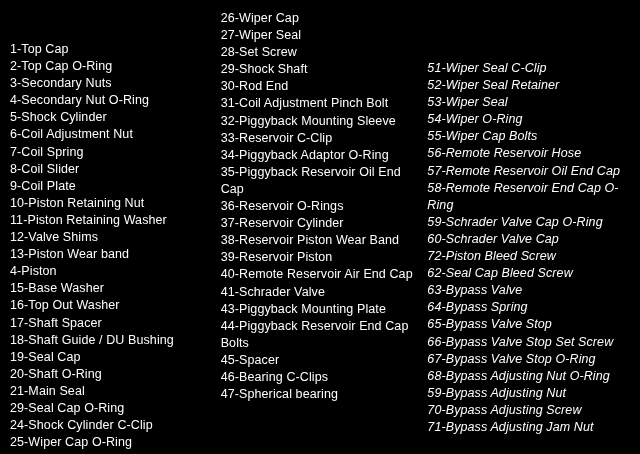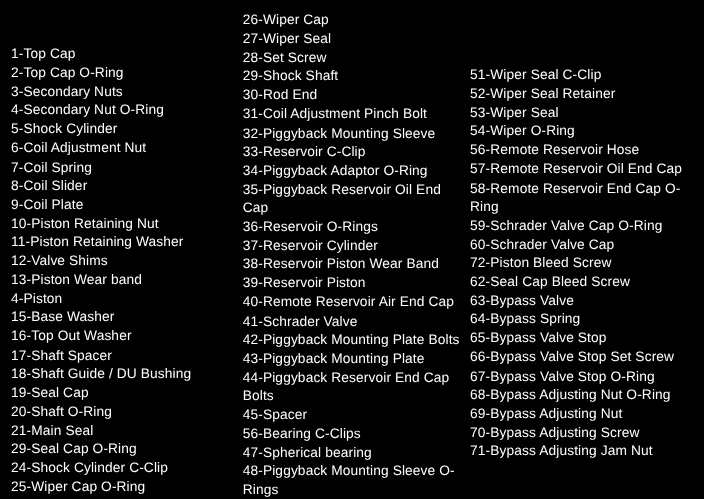--- a/index.html
+++ b/index.html
@@ -35,20 +35,21 @@
   }
   .col-2 {
     width: 208px;
     padding-top: 2px;
     padding-left: 4px;
   }
   .col-3 {
     width: 212px;
     padding-top: 52px;
     padding-left: 4px;
+    font-style: italic;
   }
   .legend-item {
     font-size: 12.5px;
     line-height: 17.1px;
     color: #ffffff;
     white-space: normal;
     letter-spacing: 0.1px;
   }
 </style>
 </head>
@@ -93,46 +94,45 @@
     <div class="legend-item">32-Piggyback Mounting Sleeve</div>
     <div class="legend-item">33-Reservoir C-Clip</div>
     <div class="legend-item">34-Piggyback Adaptor O-Ring</div>
     <div class="legend-item">35-Piggyback Reservoir Oil End Cap</div>
     <div class="legend-item">36-Reservoir O-Rings</div>
     <div class="legend-item">37-Reservoir Cylinder</div>
     <div class="legend-item">38-Reservoir Piston Wear Band</div>
     <div class="legend-item">39-Reservoir Piston</div>
     <div class="legend-item">40-Remote Reservoir Air End Cap</div>
     <div class="legend-item">41-Schrader Valve</div>
-    <div class="legend-item">42-Piggyback Mounting Plate Bolts</div>
     <div class="legend-item">43-Piggyback Mounting Plate</div>
     <div class="legend-item">44-Piggyback Reservoir End Cap Bolts</div>
     <div class="legend-item">45-Spacer</div>
-    <div class="legend-item">56-Bearing C-Clips</div>
+    <div class="legend-item">46-Bearing C-Clips</div>
     <div class="legend-item">47-Spherical bearing</div>
-    <div class="legend-item">48-Piggyback Mounting Sleeve O-Rings</div>
 
   </div>
 
   <div class="legend-column col-3">
     <div class="legend-item">51-Wiper Seal C-Clip</div>
     <div class="legend-item">52-Wiper Seal Retainer</div>
     <div class="legend-item">53-Wiper Seal</div>
     <div class="legend-item">54-Wiper O-Ring</div>
+    <div class="legend-item">55-Wiper Cap Bolts</div>
     <div class="legend-item">56-Remote Reservoir Hose</div>
     <div class="legend-item">57-Remote Reservoir Oil End Cap</div>
     <div class="legend-item">58-Remote Reservoir End Cap O-Ring</div>
     <div class="legend-item">59-Schrader Valve Cap O-Ring</div>
     <div class="legend-item">60-Schrader Valve Cap</div>
     <div class="legend-item">72-Piston Bleed Screw</div>
     <div class="legend-item">62-Seal Cap Bleed Screw</div>
     <div class="legend-item">63-Bypass Valve</div>
     <div class="legend-item">64-Bypass Spring</div>
     <div class="legend-item">65-Bypass Valve Stop</div>
     <div class="legend-item">66-Bypass Valve Stop Set Screw</div>
     <div class="legend-item">67-Bypass Valve Stop O-Ring</div>
     <div class="legend-item">68-Bypass Adjusting Nut O-Ring</div>
-    <div class="legend-item">69-Bypass Adjusting Nut</div>
+    <div class="legend-item">59-Bypass Adjusting Nut</div>
     <div class="legend-item">70-Bypass Adjusting Screw</div>
     <div class="legend-item">71-Bypass Adjusting Jam Nut</div>
   </div>
 
 </div>
 
 </body></html>

